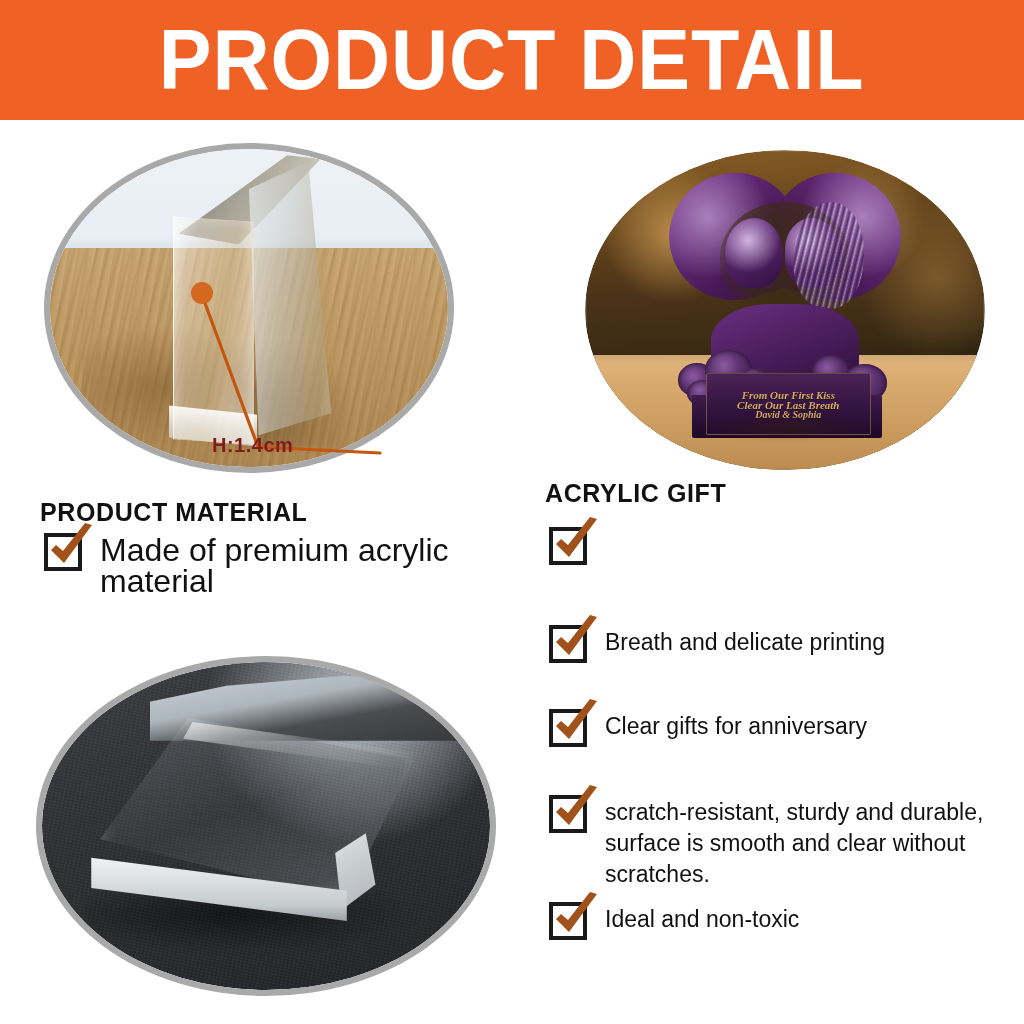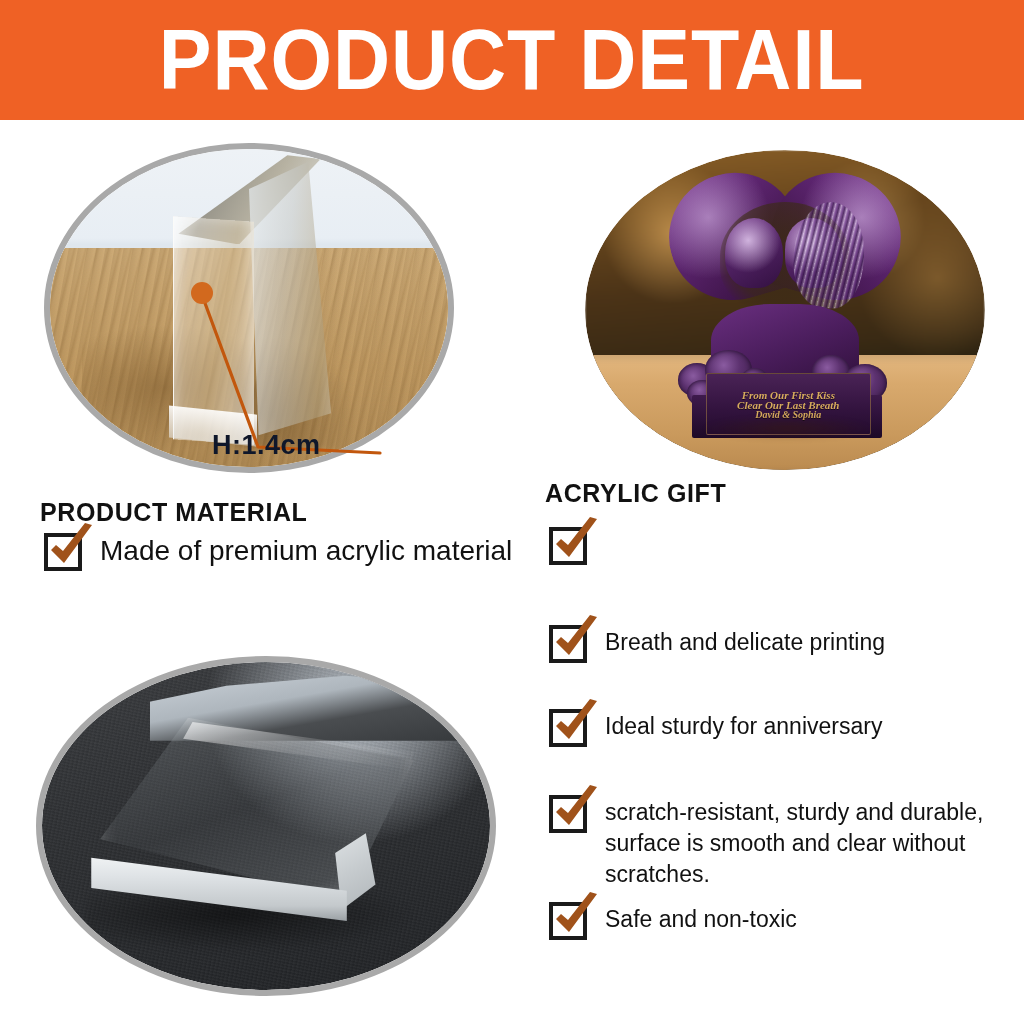--- a/index.html
+++ b/index.html
@@ -257,23 +257,23 @@
     position:absolute;left:10%;top:66%;width:72%;height:22%;
     background:radial-gradient(ellipse at 45% 50%, rgba(0,0,0,0.5), rgba(0,0,0,0) 72%);
     filter:blur(3px);
   }
 
   
   .callout{position:absolute;left:180px;top:275px;width:360px;height:200px;}
   .callout svg{position:absolute;left:0;top:0;}
   .callout-label{
     position:absolute;left:212px;top:432px;
-    color:#0f172a;
+    color:#7f1d1d;
     font-family:"Liberation Sans",sans-serif;
-    font-weight:700;font-size:27px;line-height:27px;
+    font-weight:700;font-size:20px;line-height:27px;
     letter-spacing:0.5px;white-space:nowrap;
   }
 
   
   .section-heading{
     position:absolute;
     font-family:"Liberation Sans",sans-serif;
     font-weight:700;font-size:25px;line-height:28px;
     letter-spacing:0.6px;color:#111111;white-space:nowrap;
   }
@@ -294,21 +294,21 @@
     overflow:visible;
   }
   .feature-text{
     font-family:"Liberation Sans",sans-serif;
     font-weight:400;font-size:23px;line-height:31px;
     color:#111111;
     padding-top:2px;
   }
 
   #feature-material{left:44px;top:533px;width:470px;}
-  #feature-material .feature-text{font-size:28px;}
+  #feature-material .feature-text{font-size:32px;}
 
   #feature-gift-1{left:549px;top:527px;width:440px;}
   #feature-gift-2{left:549px;top:625px;width:440px;}
   #feature-gift-3{left:549px;top:709px;width:440px;}
   #feature-gift-4{left:549px;top:795px;width:450px;}
   #feature-gift-5{left:549px;top:902px;width:440px;}
 </style>
 </head>
 <body>
 
@@ -413,34 +413,34 @@
     </div>
     <div class="feature-text">Breath and delicate printing</div>
   </div>
 
   <div class="feature" id="feature-gift-3">
     <div class="check">
       <svg class="tick" viewBox="0 0 50 50">
         <path d="M6 27 L19 40 L47 2 L40 0 L18 28 L11 22 Z" fill="#a0521a"></path>
       </svg>
     </div>
-    <div class="feature-text">Ideal sturdy for anniversary</div>
+    <div class="feature-text">Clear gifts for anniversary</div>
   </div>
 
   <div class="feature" id="feature-gift-4">
     <div class="check">
       <svg class="tick" viewBox="0 0 50 50">
         <path d="M6 27 L19 40 L47 2 L40 0 L18 28 L11 22 Z" fill="#a0521a"></path>
       </svg>
     </div>
     <div class="feature-text">scratch-resistant, sturdy and durable, surface is smooth and clear without scratches.</div>
   </div>
 
   <div class="feature" id="feature-gift-5">
     <div class="check">
       <svg class="tick" viewBox="0 0 50 50">
         <path d="M6 27 L19 40 L47 2 L40 0 L18 28 L11 22 Z" fill="#a0521a"></path>
       </svg>
     </div>
-    <div class="feature-text">Safe and non-toxic</div>
+    <div class="feature-text">Ideal and non-toxic</div>
   </div>
 
 </div>
 
 </body></html>

